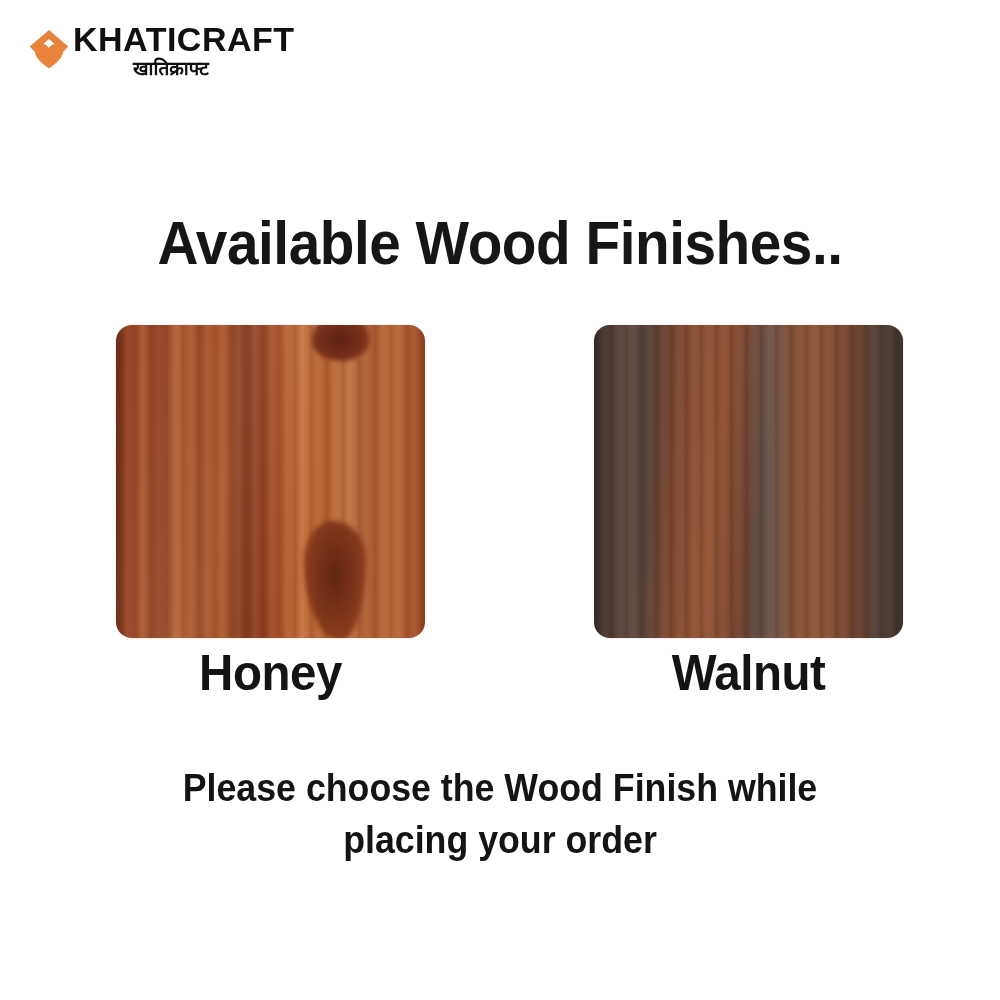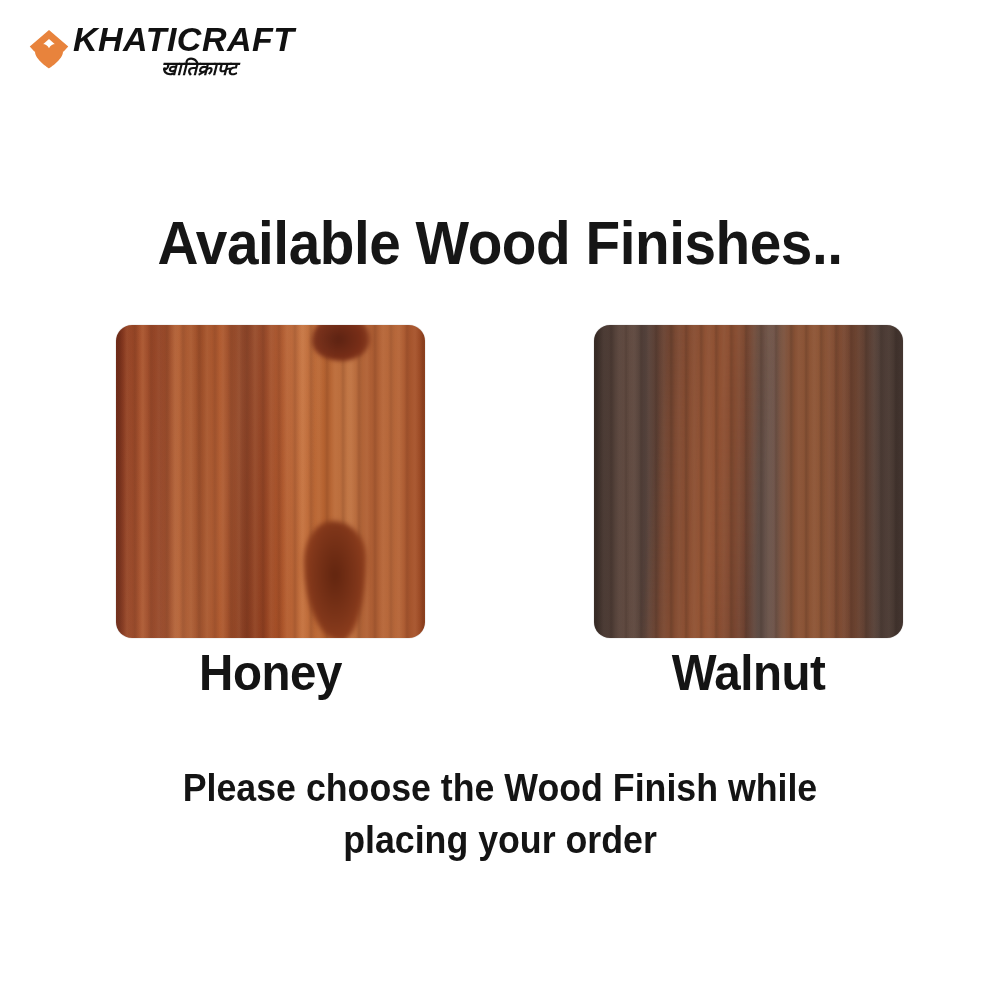--- a/index.html
+++ b/index.html
@@ -23,21 +23,20 @@
     background: #ffffff;
   }
 
   
   .brand {
     position: absolute;
     left: 28px;
     top: 22px;
     display: flex;
     align-items: flex-start;
-    font-style: italic;
   }
   .brand-mark {
     width: 42px;
     height: 44px;
     margin-top: 6px;
     flex: 0 0 auto;
   }
   .brand-text {
     margin-left: 3px;
     display: flex;
@@ -53,21 +52,21 @@
     color: #111111;
     white-space: nowrap;
   }
   .brand-sub {
     font-family: "DejaVu Sans", sans-serif;
     font-weight: bold;
     font-size: 19px;
     line-height: 1.1;
     color: #111111;
     margin-top: 2px;
-    margin-left: 88px;
+    margin-left: 60px;
     white-space: nowrap;
   }
 
   
   .headline {
     position: absolute;
     left: 0;
     top: 208px;
     width: 1000px;
     text-align: center;

